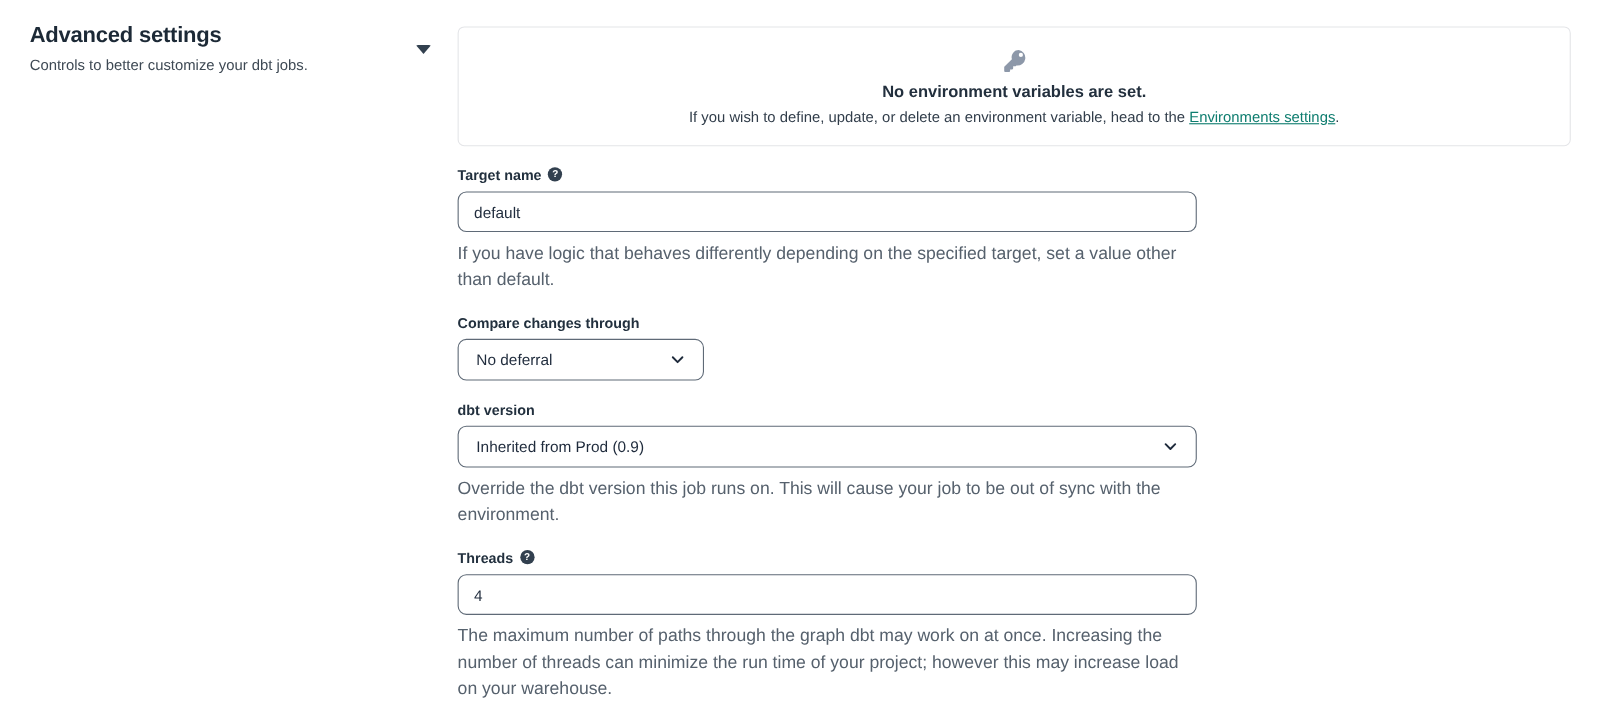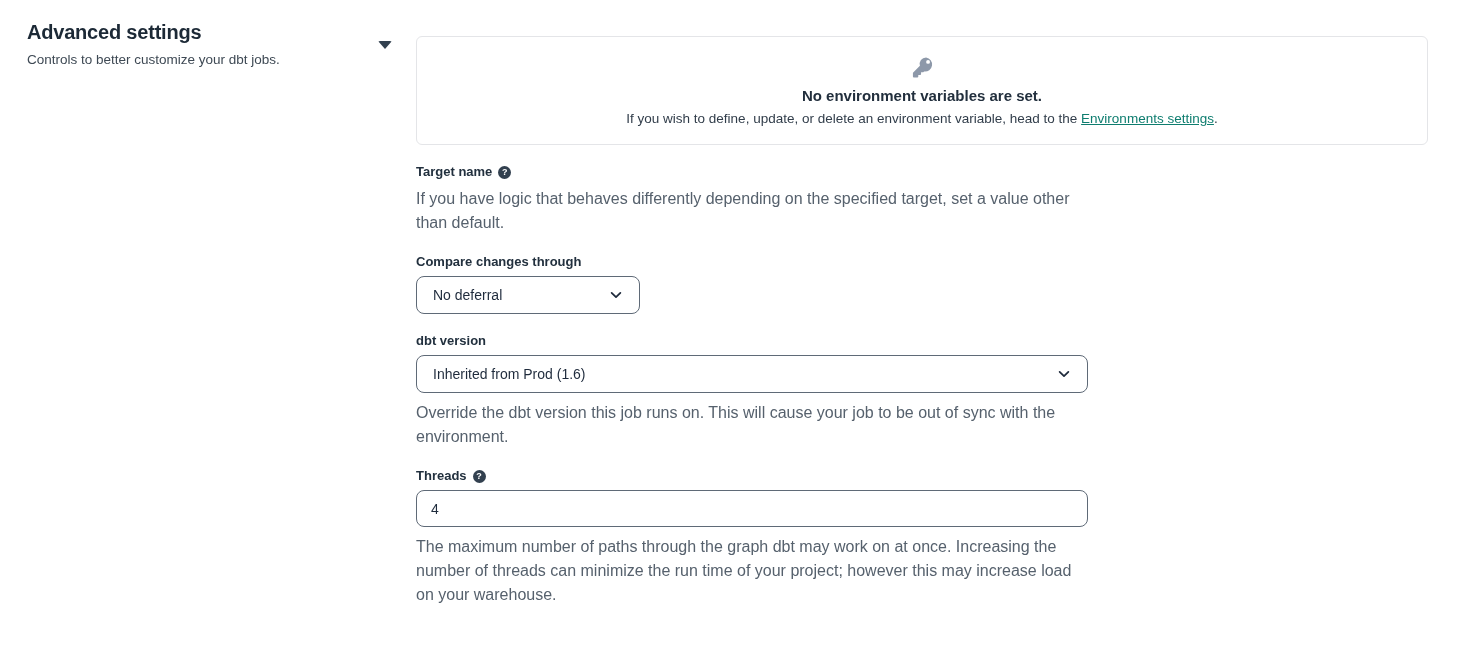--- a/index.html
+++ b/index.html
@@ -52,21 +52,21 @@
     border-left: 7px solid transparent;
     border-right: 7px solid transparent;
     border-top: 8px solid #32404f;
     border-radius: 2px;
   }
 
   
   .main-col {
     position: absolute;
     left: 416px;
-    top: 36px;
+    top: 24px;
     width: 1012px;
   }
 
   .banner {
     width: 1012px;
     height: 109px;
     border: 1px solid #e4e5e8;
     border-radius: 6px;
     display: flex;
     flex-direction: column;
@@ -91,21 +91,21 @@
     color: #0e7d6f;
     text-decoration: underline;
     cursor: pointer;
   }
 
   
   .form { width: 672px; }
   .group { margin-top: 19px; }
   .label-row {
     display: flex;
-    align-items: flex-end;
+    align-items: flex-start;
     gap: 6px;
     margin-bottom: 7px;
   }
   .field-label {
     font-size: 13px;
     font-weight: 700;
     color: #22303e;
   }
   .help-icon {
     width: 13px;
@@ -183,20 +183,21 @@
       <div class="banner-msg"><span>If you wish to define, update, or delete an environment variable, head to the </span><a>Environments settings</a><span>.</span></div>
     </div>
 
     <div class="form">
 
       <div class="group">
         <div class="label-row">
           <label class="field-label">Target name</label>
           <span class="help-icon">?</span>
         </div>
+        <input class="text-input" type="text" value="default" style="">
         <p class="helper-text">If you have logic that behaves differently depending on the specified target, set a value other than default.</p>
       </div>
 
 
       <div class="group">
         <div class="label-row">
           <label class="field-label">Compare changes through</label>
         </div>
         <div class="select-box small">
           <span>No deferral</span>
@@ -204,21 +205,21 @@
               <polyline points="3,5.5 8,10.5 13,5.5"></polyline>
             </svg>
         </div>
       </div>
 
       <div class="group">
         <div class="label-row">
           <label class="field-label">dbt version</label>
         </div>
         <div class="select-box full">
-          <span>Inherited from Prod (1.6)</span>
+          <span>Inherited from Prod (0.9)</span>
           <svg class="chevron" width="14" height="14" viewBox="0 0 16 16" fill="none" stroke="#1f2b3c" stroke-width="2" stroke-linecap="round" stroke-linejoin="round">
               <polyline points="3,5.5 8,10.5 13,5.5"></polyline>
             </svg>
         </div>
         <p class="helper-text">Override the dbt version this job runs on. This will cause your job to be out of sync with the environment.</p>
       </div>
 
       <div class="group">
         <div class="label-row">
           <label class="field-label">Threads</label>

